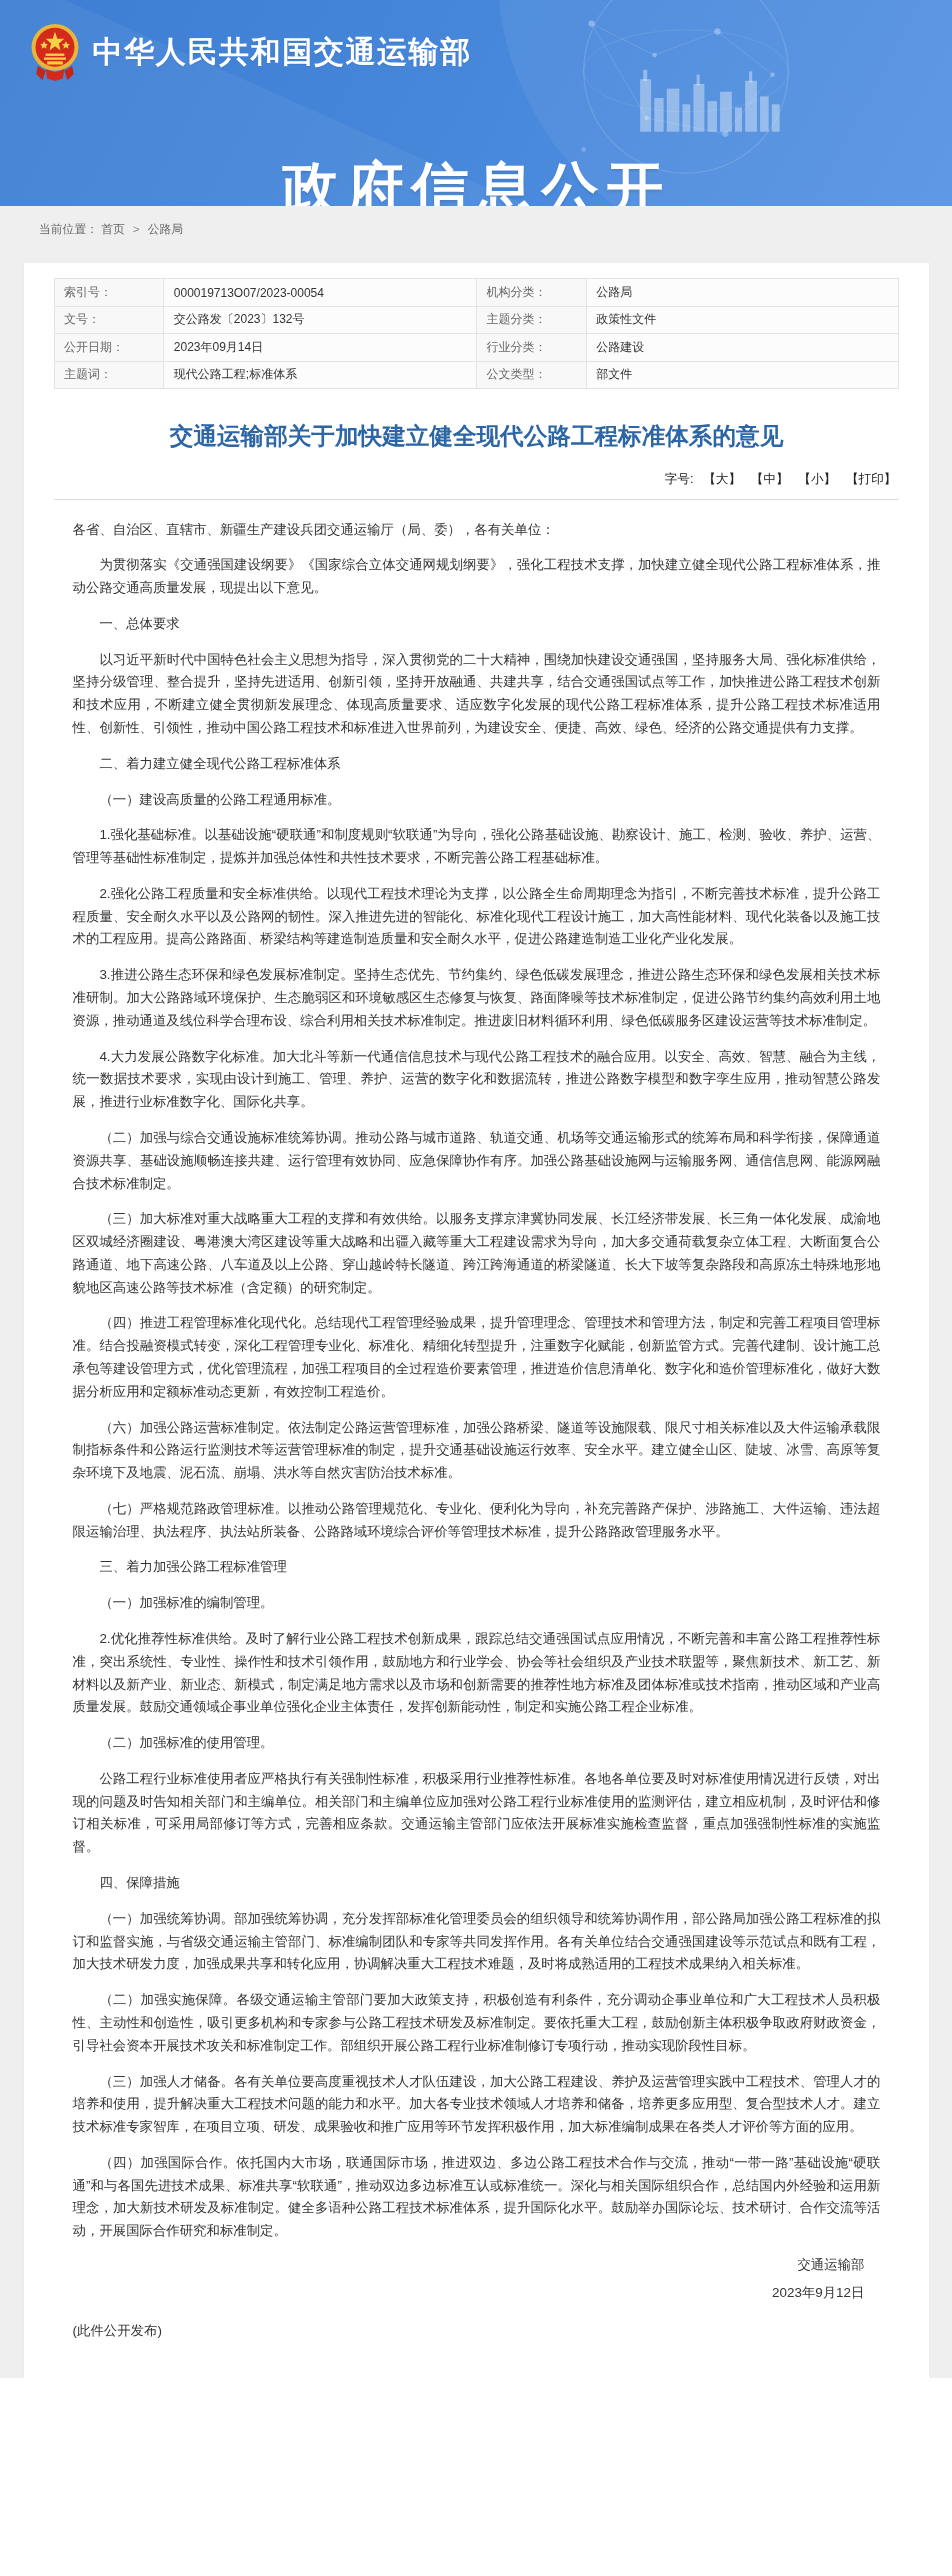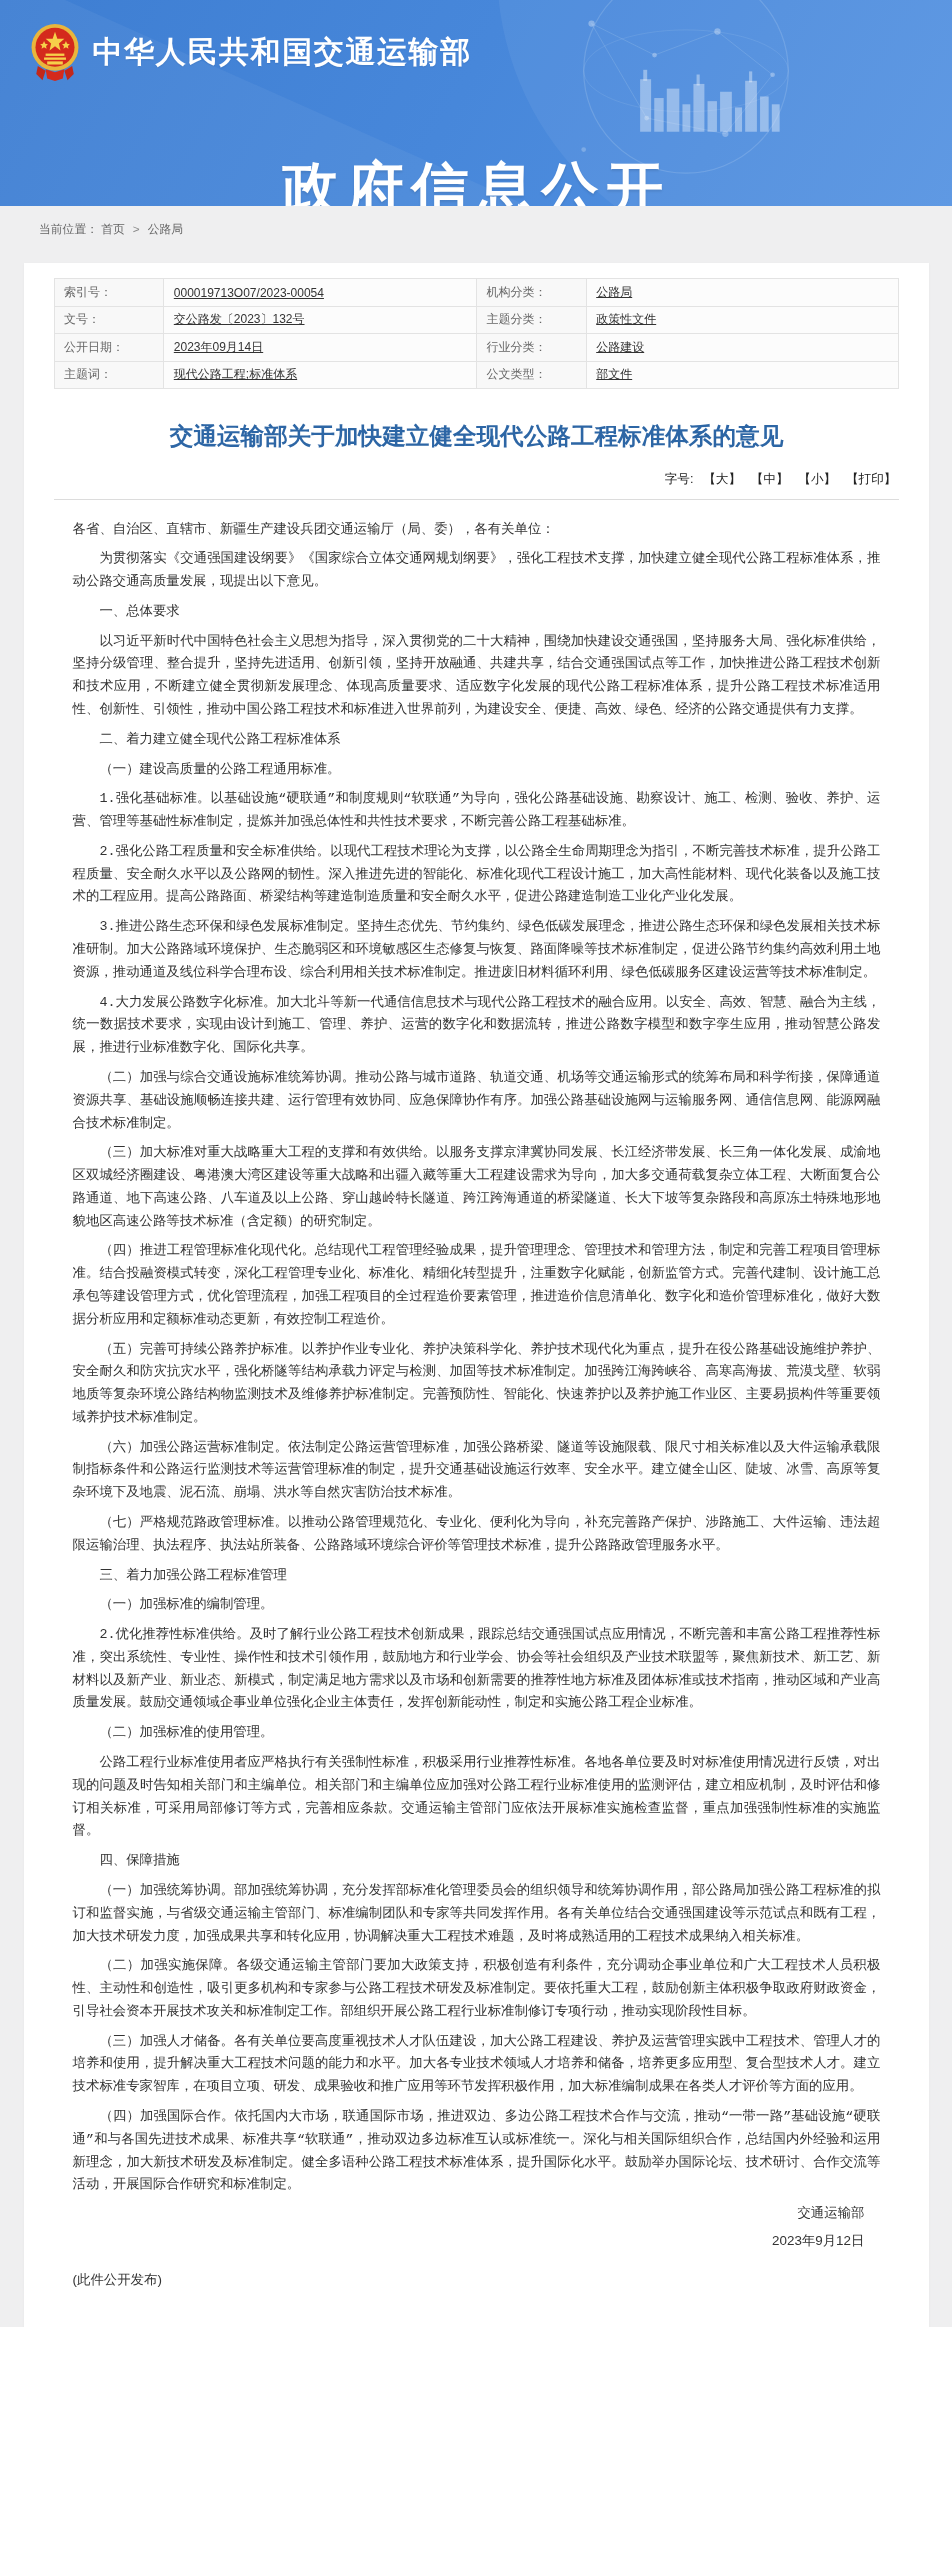--- a/index.html
+++ b/index.html
@@ -99,21 +99,21 @@
     border-collapse: collapse;
     background: #fcfcfc;
     font-size: 12px;
   }
   .meta-table td {
     border: 0.8px solid #e3e3e3;
     padding: 4.7px 9.4px;
     height: 23.6px;
   }
   .meta-table td.meta-label { width: 13%; color: #666; background: #f8f8f8; }
-  .meta-table td.meta-value { width: 37%; color: #333; text-decoration: underline; }
+  .meta-table td.meta-value { width: 37%; color: #333; }
 
   .doc-title {
     margin-top: 32px;
     text-align: center;
     color: #2d66a5;
     font-size: 23.6px;
     font-weight: bold;
     line-height: 1.3;
   }
 
@@ -131,21 +131,21 @@
 
   
   .article-body {
     margin-top: 19px;
     padding: 0 19px;
     font-size: 13.4px;
     line-height: 1.7;
     color: #333;
     text-align: justify;
   }
-  .article-body .para { margin: 7px 0; text-indent: 2em; font-family: Liberation Mono, monospace; }
+  .article-body .para { margin: 13px 0; text-indent: 2em; }
   .article-body .para.address { text-indent: 0; }
 
   .signature { text-align: right; padding-right: 35px; font-size: 13.4px; color: #333; }
   .signature .sig-org { margin-top: 4px; }
   .signature .sig-date { margin-top: 10px; }
 
   .footnote {
     margin-top: 20.4px;
     padding: 0 19px;
     font-size: 13.4px;
@@ -272,21 +272,20 @@
           <p class="para normal">以习近平新时代中国特色社会主义思想为指导，深入贯彻党的二十大精神，围绕加快建设交通强国，坚持服务大局、强化标准供给，坚持分级管理、整合提升，坚持先进适用、创新引领，坚持开放融通、共建共享，结合交通强国试点等工作，加快推进公路工程技术创新和技术应用，不断建立健全贯彻新发展理念、体现高质量要求、适应数字化发展的现代公路工程标准体系，提升公路工程技术标准适用性、创新性、引领性，推动中国公路工程技术和标准进入世界前列，为建设安全、便捷、高效、绿色、经济的公路交通提供有力支撑。</p>
           <p class="para normal">二、着力建立健全现代公路工程标准体系</p>
           <p class="para normal">（一）建设高质量的公路工程通用标准。</p>
           <p class="para normal">1.强化基础标准。以基础设施“硬联通”和制度规则“软联通”为导向，强化公路基础设施、勘察设计、施工、检测、验收、养护、运营、管理等基础性标准制定，提炼并加强总体性和共性技术要求，不断完善公路工程基础标准。</p>
           <p class="para normal">2.强化公路工程质量和安全标准供给。以现代工程技术理论为支撑，以公路全生命周期理念为指引，不断完善技术标准，提升公路工程质量、安全耐久水平以及公路网的韧性。深入推进先进的智能化、标准化现代工程设计施工，加大高性能材料、现代化装备以及施工技术的工程应用。提高公路路面、桥梁结构等建造制造质量和安全耐久水平，促进公路建造制造工业化产业化发展。</p>
           <p class="para normal">3.推进公路生态环保和绿色发展标准制定。坚持生态优先、节约集约、绿色低碳发展理念，推进公路生态环保和绿色发展相关技术标准研制。加大公路路域环境保护、生态脆弱区和环境敏感区生态修复与恢复、路面降噪等技术标准制定，促进公路节约集约高效利用土地资源，推动通道及线位科学合理布设、综合利用相关技术标准制定。推进废旧材料循环利用、绿色低碳服务区建设运营等技术标准制定。</p>
           <p class="para normal">4.大力发展公路数字化标准。加大北斗等新一代通信信息技术与现代公路工程技术的融合应用。以安全、高效、智慧、融合为主线，统一数据技术要求，实现由设计到施工、管理、养护、运营的数字化和数据流转，推进公路数字模型和数字孪生应用，推动智慧公路发展，推进行业标准数字化、国际化共享。</p>
           <p class="para normal">（二）加强与综合交通设施标准统筹协调。推动公路与城市道路、轨道交通、机场等交通运输形式的统筹布局和科学衔接，保障通道资源共享、基础设施顺畅连接共建、运行管理有效协同、应急保障协作有序。加强公路基础设施网与运输服务网、通信信息网、能源网融合技术标准制定。</p>
           <p class="para normal">（三）加大标准对重大战略重大工程的支撑和有效供给。以服务支撑京津冀协同发展、长江经济带发展、长三角一体化发展、成渝地区双城经济圈建设、粤港澳大湾区建设等重大战略和出疆入藏等重大工程建设需求为导向，加大多交通荷载复杂立体工程、大断面复合公路通道、地下高速公路、八车道及以上公路、穿山越岭特长隧道、跨江跨海通道的桥梁隧道、长大下坡等复杂路段和高原冻土特殊地形地貌地区高速公路等技术标准（含定额）的研究制定。</p>
           <p class="para normal">（四）推进工程管理标准化现代化。总结现代工程管理经验成果，提升管理理念、管理技术和管理方法，制定和完善工程项目管理标准。结合投融资模式转变，深化工程管理专业化、标准化、精细化转型提升，注重数字化赋能，创新监管方式。完善代建制、设计施工总承包等建设管理方式，优化管理流程，加强工程项目的全过程造价要素管理，推进造价信息清单化、数字化和造价管理标准化，做好大数据分析应用和定额标准动态更新，有效控制工程造价。</p>
-          <p class="para normal">（五）完善可持续公路养护标准。以养护作业专业化、养护决策科学化、养护技术现代化为重点，提升在役公路基础设施维护养护、安全耐久和防灾抗灾水平，强化桥隧等结构承载力评定与检测、加固等技术标准制定。加强跨江海跨峡谷、高寒高海拔、荒漠戈壁、软弱地质等复杂环境公路结构物监测技术及维修养护标准制定。完善预防性、智能化、快速养护以及养护施工作业区、主要易损构件等重要领域养护技术标准制定。</p>
           <p class="para normal">（六）加强公路运营标准制定。依法制定公路运营管理标准，加强公路桥梁、隧道等设施限载、限尺寸相关标准以及大件运输承载限制指标条件和公路运行监测技术等运营管理标准的制定，提升交通基础设施运行效率、安全水平。建立健全山区、陡坡、冰雪、高原等复杂环境下及地震、泥石流、崩塌、洪水等自然灾害防治技术标准。</p>
           <p class="para normal">（七）严格规范路政管理标准。以推动公路管理规范化、专业化、便利化为导向，补充完善路产保护、涉路施工、大件运输、违法超限运输治理、执法程序、执法站所装备、公路路域环境综合评价等管理技术标准，提升公路路政管理服务水平。</p>
           <p class="para normal">三、着力加强公路工程标准管理</p>
           <p class="para normal">（一）加强标准的编制管理。</p>
           <p class="para normal">2.优化推荐性标准供给。及时了解行业公路工程技术创新成果，跟踪总结交通强国试点应用情况，不断完善和丰富公路工程推荐性标准，突出系统性、专业性、操作性和技术引领作用，鼓励地方和行业学会、协会等社会组织及产业技术联盟等，聚焦新技术、新工艺、新材料以及新产业、新业态、新模式，制定满足地方需求以及市场和创新需要的推荐性地方标准及团体标准或技术指南，推动区域和产业高质量发展。鼓励交通领域企事业单位强化企业主体责任，发挥创新能动性，制定和实施公路工程企业标准。</p>
           <p class="para normal">（二）加强标准的使用管理。</p>
           <p class="para normal">公路工程行业标准使用者应严格执行有关强制性标准，积极采用行业推荐性标准。各地各单位要及时对标准使用情况进行反馈，对出现的问题及时告知相关部门和主编单位。相关部门和主编单位应加强对公路工程行业标准使用的监测评估，建立相应机制，及时评估和修订相关标准，可采用局部修订等方式，完善相应条款。交通运输主管部门应依法开展标准实施检查监督，重点加强强制性标准的实施监督。</p>
           <p class="para normal">四、保障措施</p>
           <p class="para normal">（一）加强统筹协调。部加强统筹协调，充分发挥部标准化管理委员会的组织领导和统筹协调作用，部公路局加强公路工程标准的拟订和监督实施，与省级交通运输主管部门、标准编制团队和专家等共同发挥作用。各有关单位结合交通强国建设等示范试点和既有工程，加大技术研发力度，加强成果共享和转化应用，协调解决重大工程技术难题，及时将成熟适用的工程技术成果纳入相关标准。</p>
           <p class="para normal">（二）加强实施保障。各级交通运输主管部门要加大政策支持，积极创造有利条件，充分调动企事业单位和广大工程技术人员积极性、主动性和创造性，吸引更多机构和专家参与公路工程技术研发及标准制定。要依托重大工程，鼓励创新主体积极争取政府财政资金，引导社会资本开展技术攻关和标准制定工作。部组织开展公路工程行业标准制修订专项行动，推动实现阶段性目标。</p>

